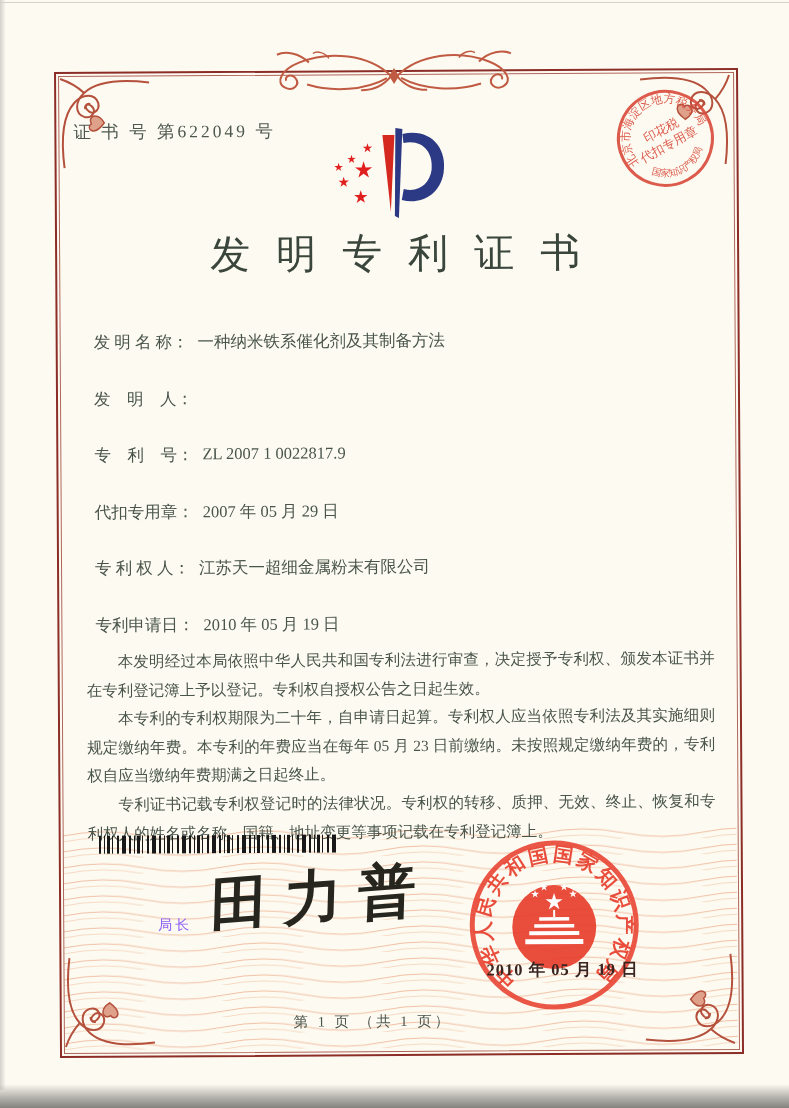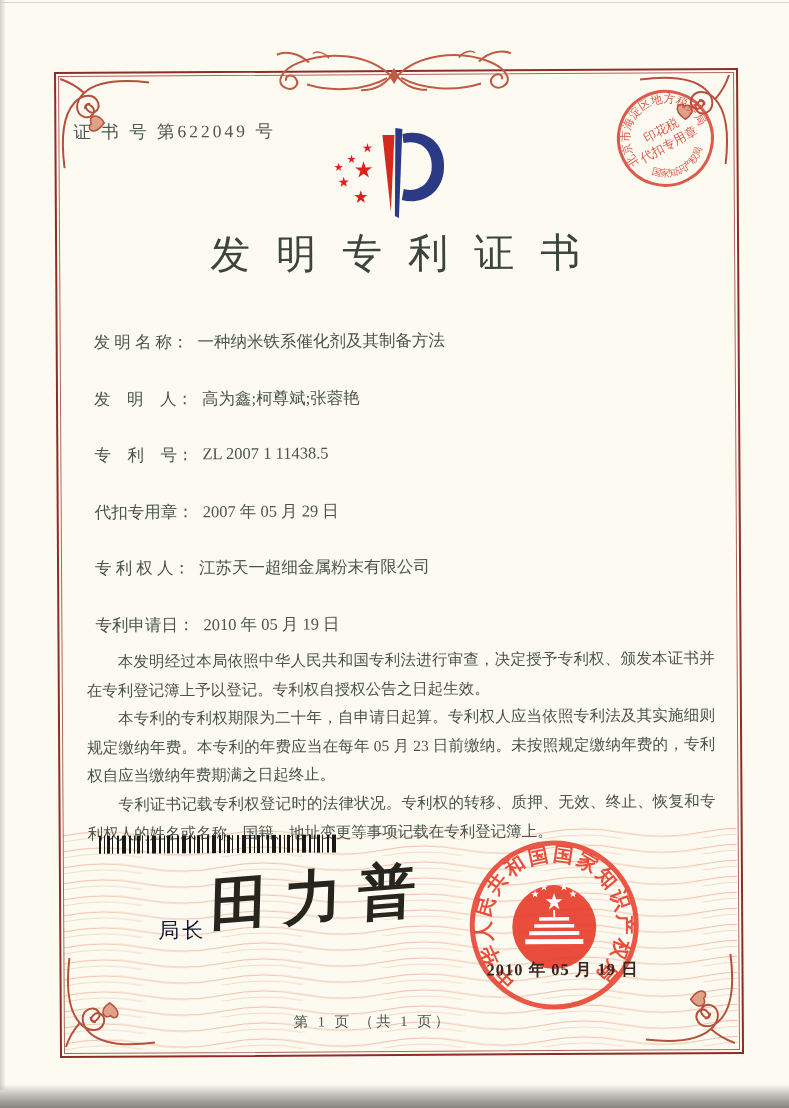--- a/index.html
+++ b/index.html
@@ -47,21 +47,21 @@
 
   .barcode{position:absolute;left:97px;top:834px;width:240px;height:18px;
     background-image:repeating-linear-gradient(90deg,
       #181818 0 2px,transparent 2px 5px,
       #181818 5px 6px,transparent 6px 8px,
       #181818 8px 11px,transparent 11px 13px,
       #181818 13px 14px,transparent 14px 18px,
       #181818 18px 20px,transparent 20px 23px,
       #181818 23px 27px,transparent 27px 30px);}
 
-  .sign-role{position:absolute;left:156px;top:915px;font-size:21px;letter-spacing:3px;color:#0f172a;}
+  .sign-role{position:absolute;left:156px;top:915px;font-size:14px;letter-spacing:3px;color:#8b5cf6;}
   .sign-name{position:absolute;left:208px;top:858px;font-size:58px;font-weight:bold;
     letter-spacing:16px;color:#26261f;transform:rotate(-4deg) skewX(-6deg);}
 
   .seal{position:absolute;left:459px;top:831px;opacity:.93;}
   .seal-date{position:absolute;left:484px;top:960px;font-size:16.5px;font-weight:600;
     letter-spacing:1px;color:#3b2521;}
 
   .footer{position:absolute;left:30px;top:1012px;width:680px;text-align:center;
     font-size:14.5px;letter-spacing:3px;color:#4a554c;}
 </style>
@@ -159,25 +159,24 @@
 
   <div class="title">发明专利证书</div>
 
   <div class="fields">
     <div class="field-row">
       <span class="field-label">发 明 名 称：</span>
       <span class="field-value">一种纳米铁系催化剂及其制备方法</span>
     </div>
     <div class="field-row">
       <span class="field-label">发　明　人：</span>
-      <span class="field-value">高为鑫;柯尊斌;张蓉艳</span>
     </div>
     <div class="field-row">
       <span class="field-label">专　利　号：</span>
-      <span class="field-value">ZL 2007 1 11438.5</span>
+      <span class="field-value">ZL 2007 1 0022817.9</span>
     </div>
     <div class="field-row">
       <span class="field-label">代扣专用章：</span>
       <span class="field-value">2007 年 05 月 29 日</span>
     </div>
     <div class="field-row">
       <span class="field-label">专 利 权 人：</span>
       <span class="field-value">江苏天一超细金属粉末有限公司</span>
     </div>
     <div class="field-row">

